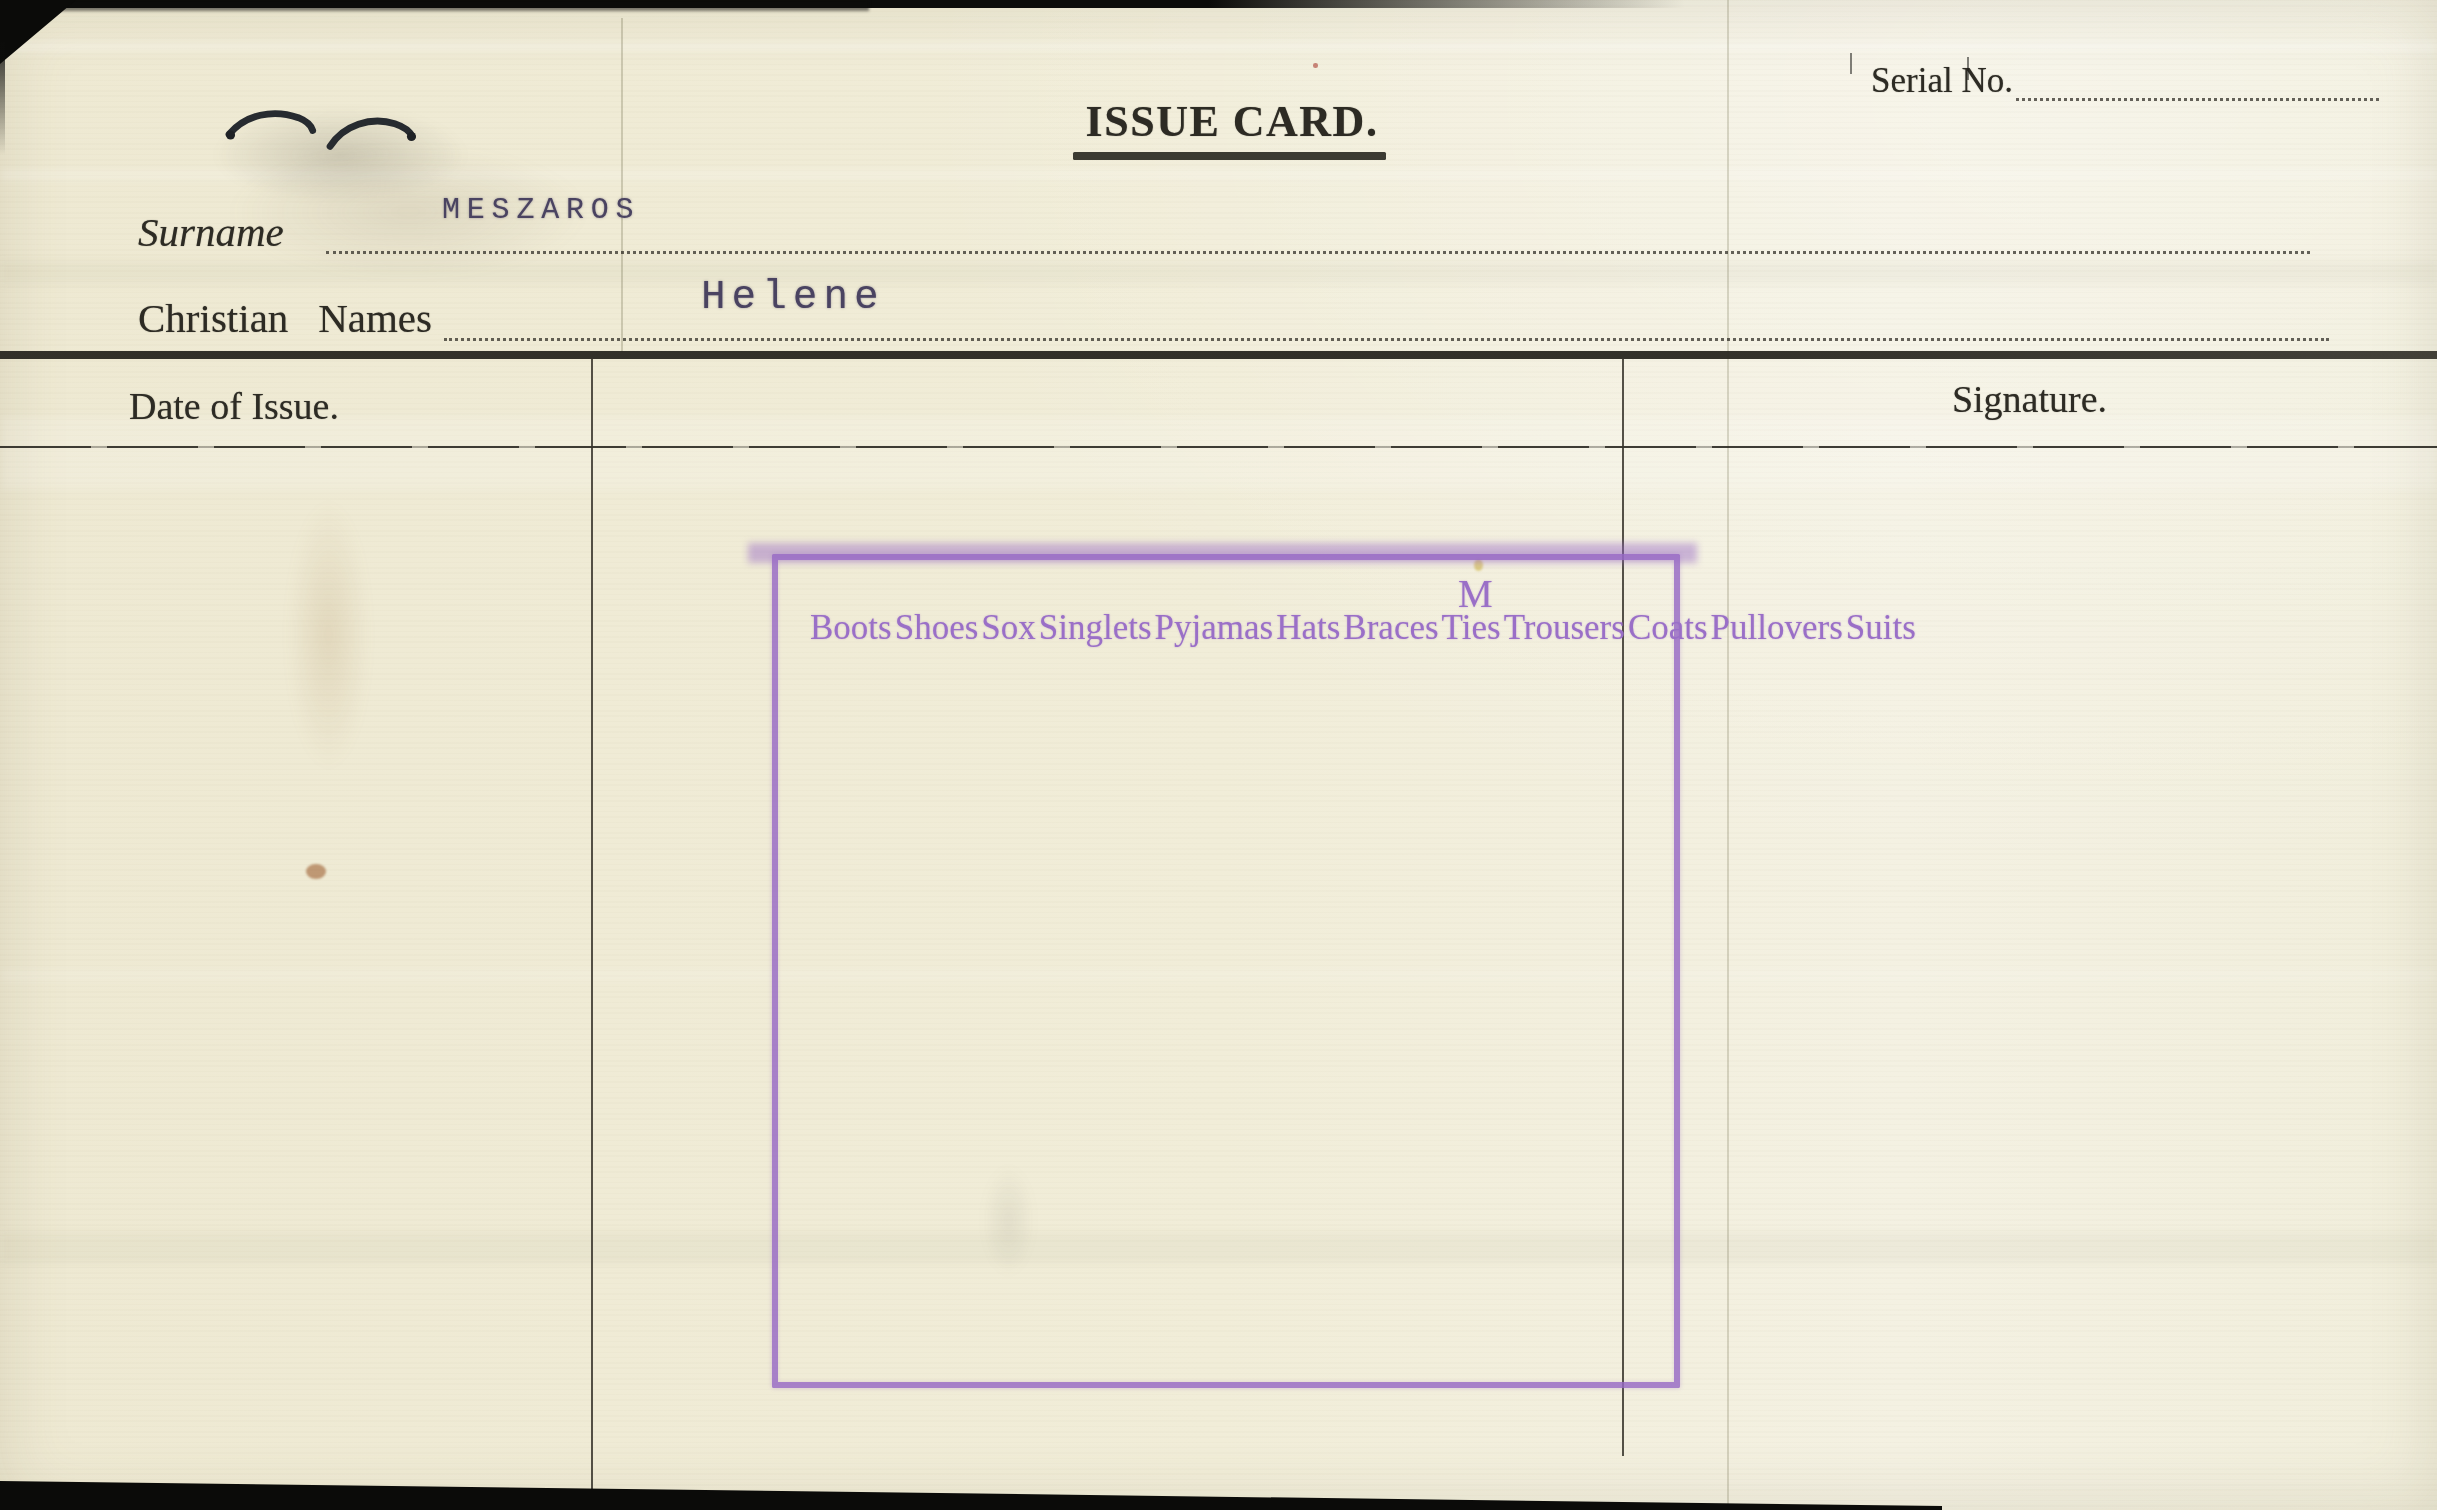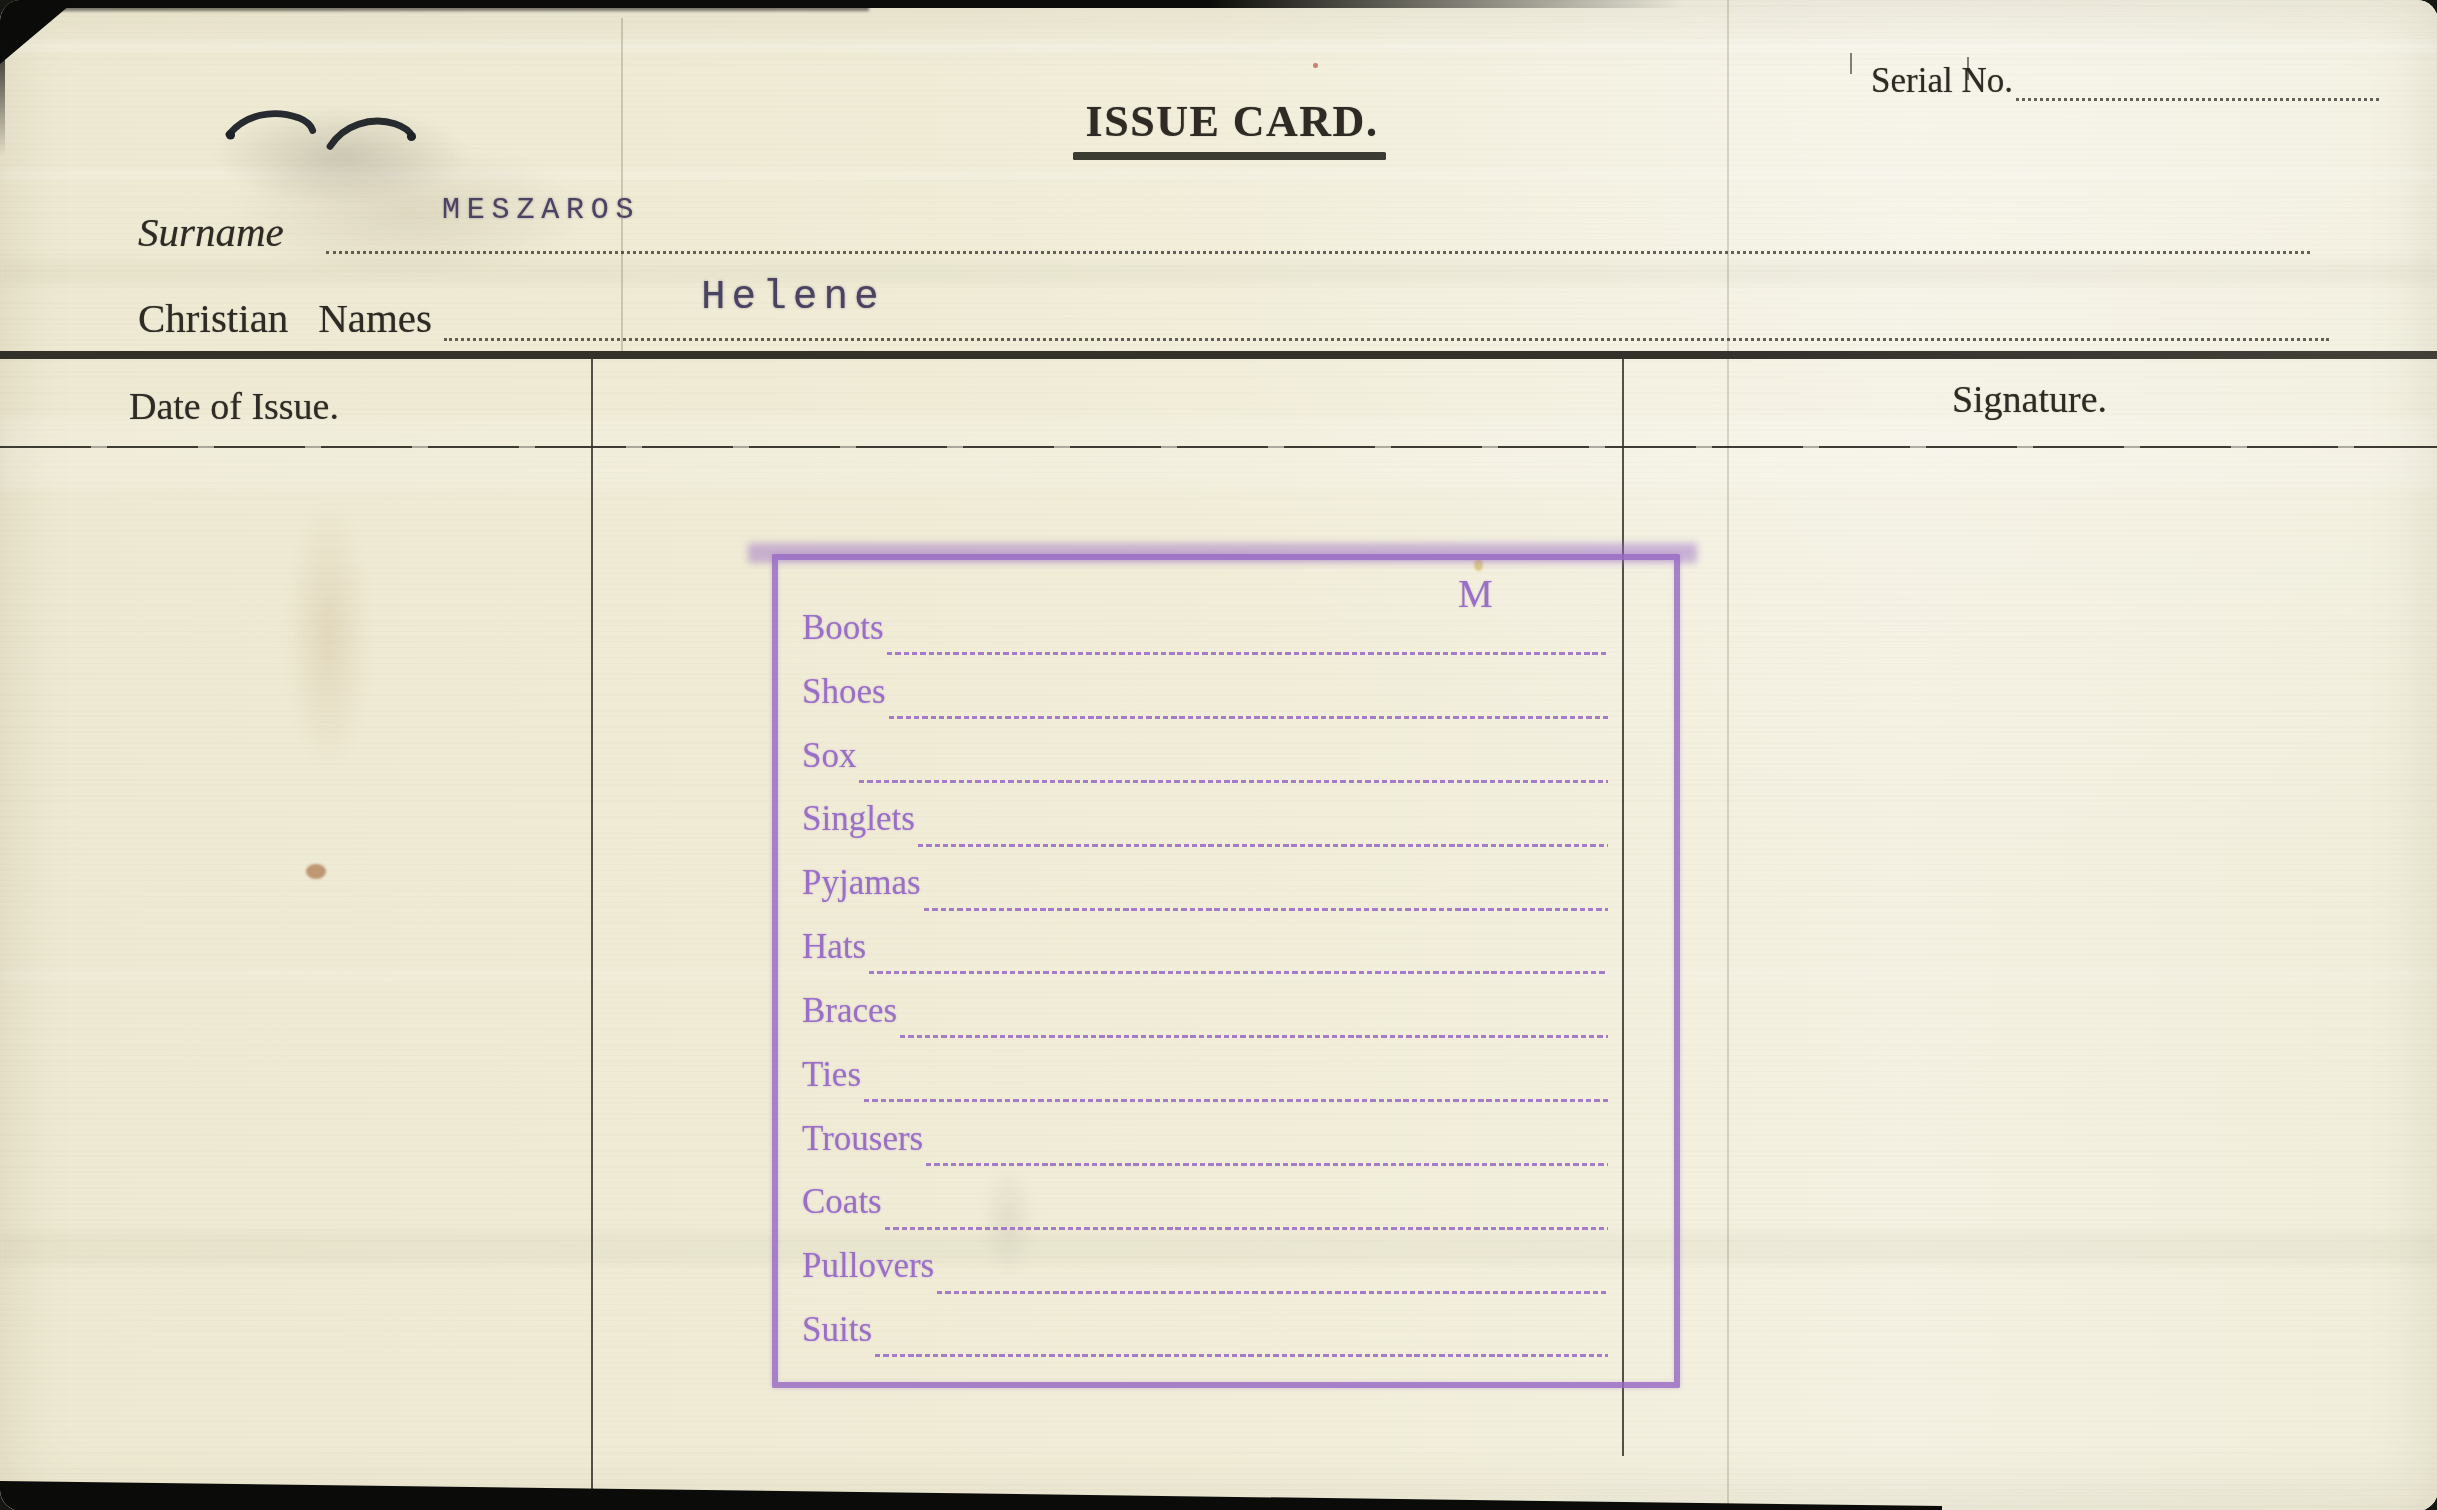--- a/index.html
+++ b/index.html
@@ -7,21 +7,20 @@
     --ink:#2d2b24;
     --typewriter-ink:#4a4361;
     --stamp-ink:#9a6fc7;
     --scan-edge:#0b0b09;
   }
   *{margin:0;padding:0;box-sizing:border-box;}
   body{background:#161613;font-family:"Liberation Serif","DejaVu Serif",serif;}
   .scan{
     position:relative;width:2438px;height:1511px;overflow:hidden;
     background:var(--paper);
-    border-radius:21px;
   }
   .paper{
     position:absolute;inset:0;
     background:
       radial-gradient(ellipse at 85% 6%, rgba(255,255,255,0.30), rgba(255,255,255,0) 40%),
       linear-gradient(90deg,#eee9d2 0%,#f1edd8 50%,#f4f1e2 78%,#f1eedb 100%);
     box-shadow:inset 0 0 68px rgba(120,110,80,0.18);
   }
   .fibers{
     position:absolute;inset:0;opacity:.55;
@@ -51,21 +50,21 @@
   .vline{position:absolute;width:2.3px;background:rgba(55,52,43,0.85);}
   
   .stamp-box{
     position:absolute;left:772px;top:554px;width:908px;height:834px;
     border:6.8px solid rgba(150,104,197,0.82);border-radius:1.5px;
     box-shadow:0 0 4.5px rgba(150,104,197,0.35), inset 0 0 3.8px rgba(150,104,197,0.25);
   }
   .stamp-top-smudge{position:absolute;left:748px;top:543px;width:949px;height:19.6px;background:rgba(150,104,197,0.45);filter:blur(3.8px);}
   .stamp-text{color:var(--stamp-ink);text-shadow:0 0 1.9px rgba(150,104,197,0.45);}
   .stamp-m{position:absolute;left:680px;top:10.6px;font-size:39px;}
-  .stamp-rows{position:absolute;left:24px;top:42px;right:66px;height:766px;display:flex;flex-direction:column;}
+  .stamp-rows{position:absolute;left:32px;top:42px;right:66px;height:766px;display:flex;flex-direction:row;}
   .stamp-row{display:flex;flex:1;}
   .stamp-word{font-size:35px;line-height:51px;white-space:nowrap;}
   .stamp-leader{
     flex:1;align-self:flex-end;height:3px;margin:0 0 10.6px 3px;
     background:repeating-linear-gradient(90deg, rgba(150,104,197,0.85) 0 5.3px, rgba(150,104,197,0) 5.3px 8.3px);
   }
   
   .edge-top{position:absolute;left:0;top:0;width:1685px;height:7.6px;
     background:linear-gradient(90deg,#0c0c0a 0,#0c0c0a 1209px,rgba(12,12,10,0) 1685px);}
   .edge-top2{position:absolute;left:0;top:0;width:869px;height:10.6px;background:rgba(12,12,10,0.5);filter:blur(1.5px);}

